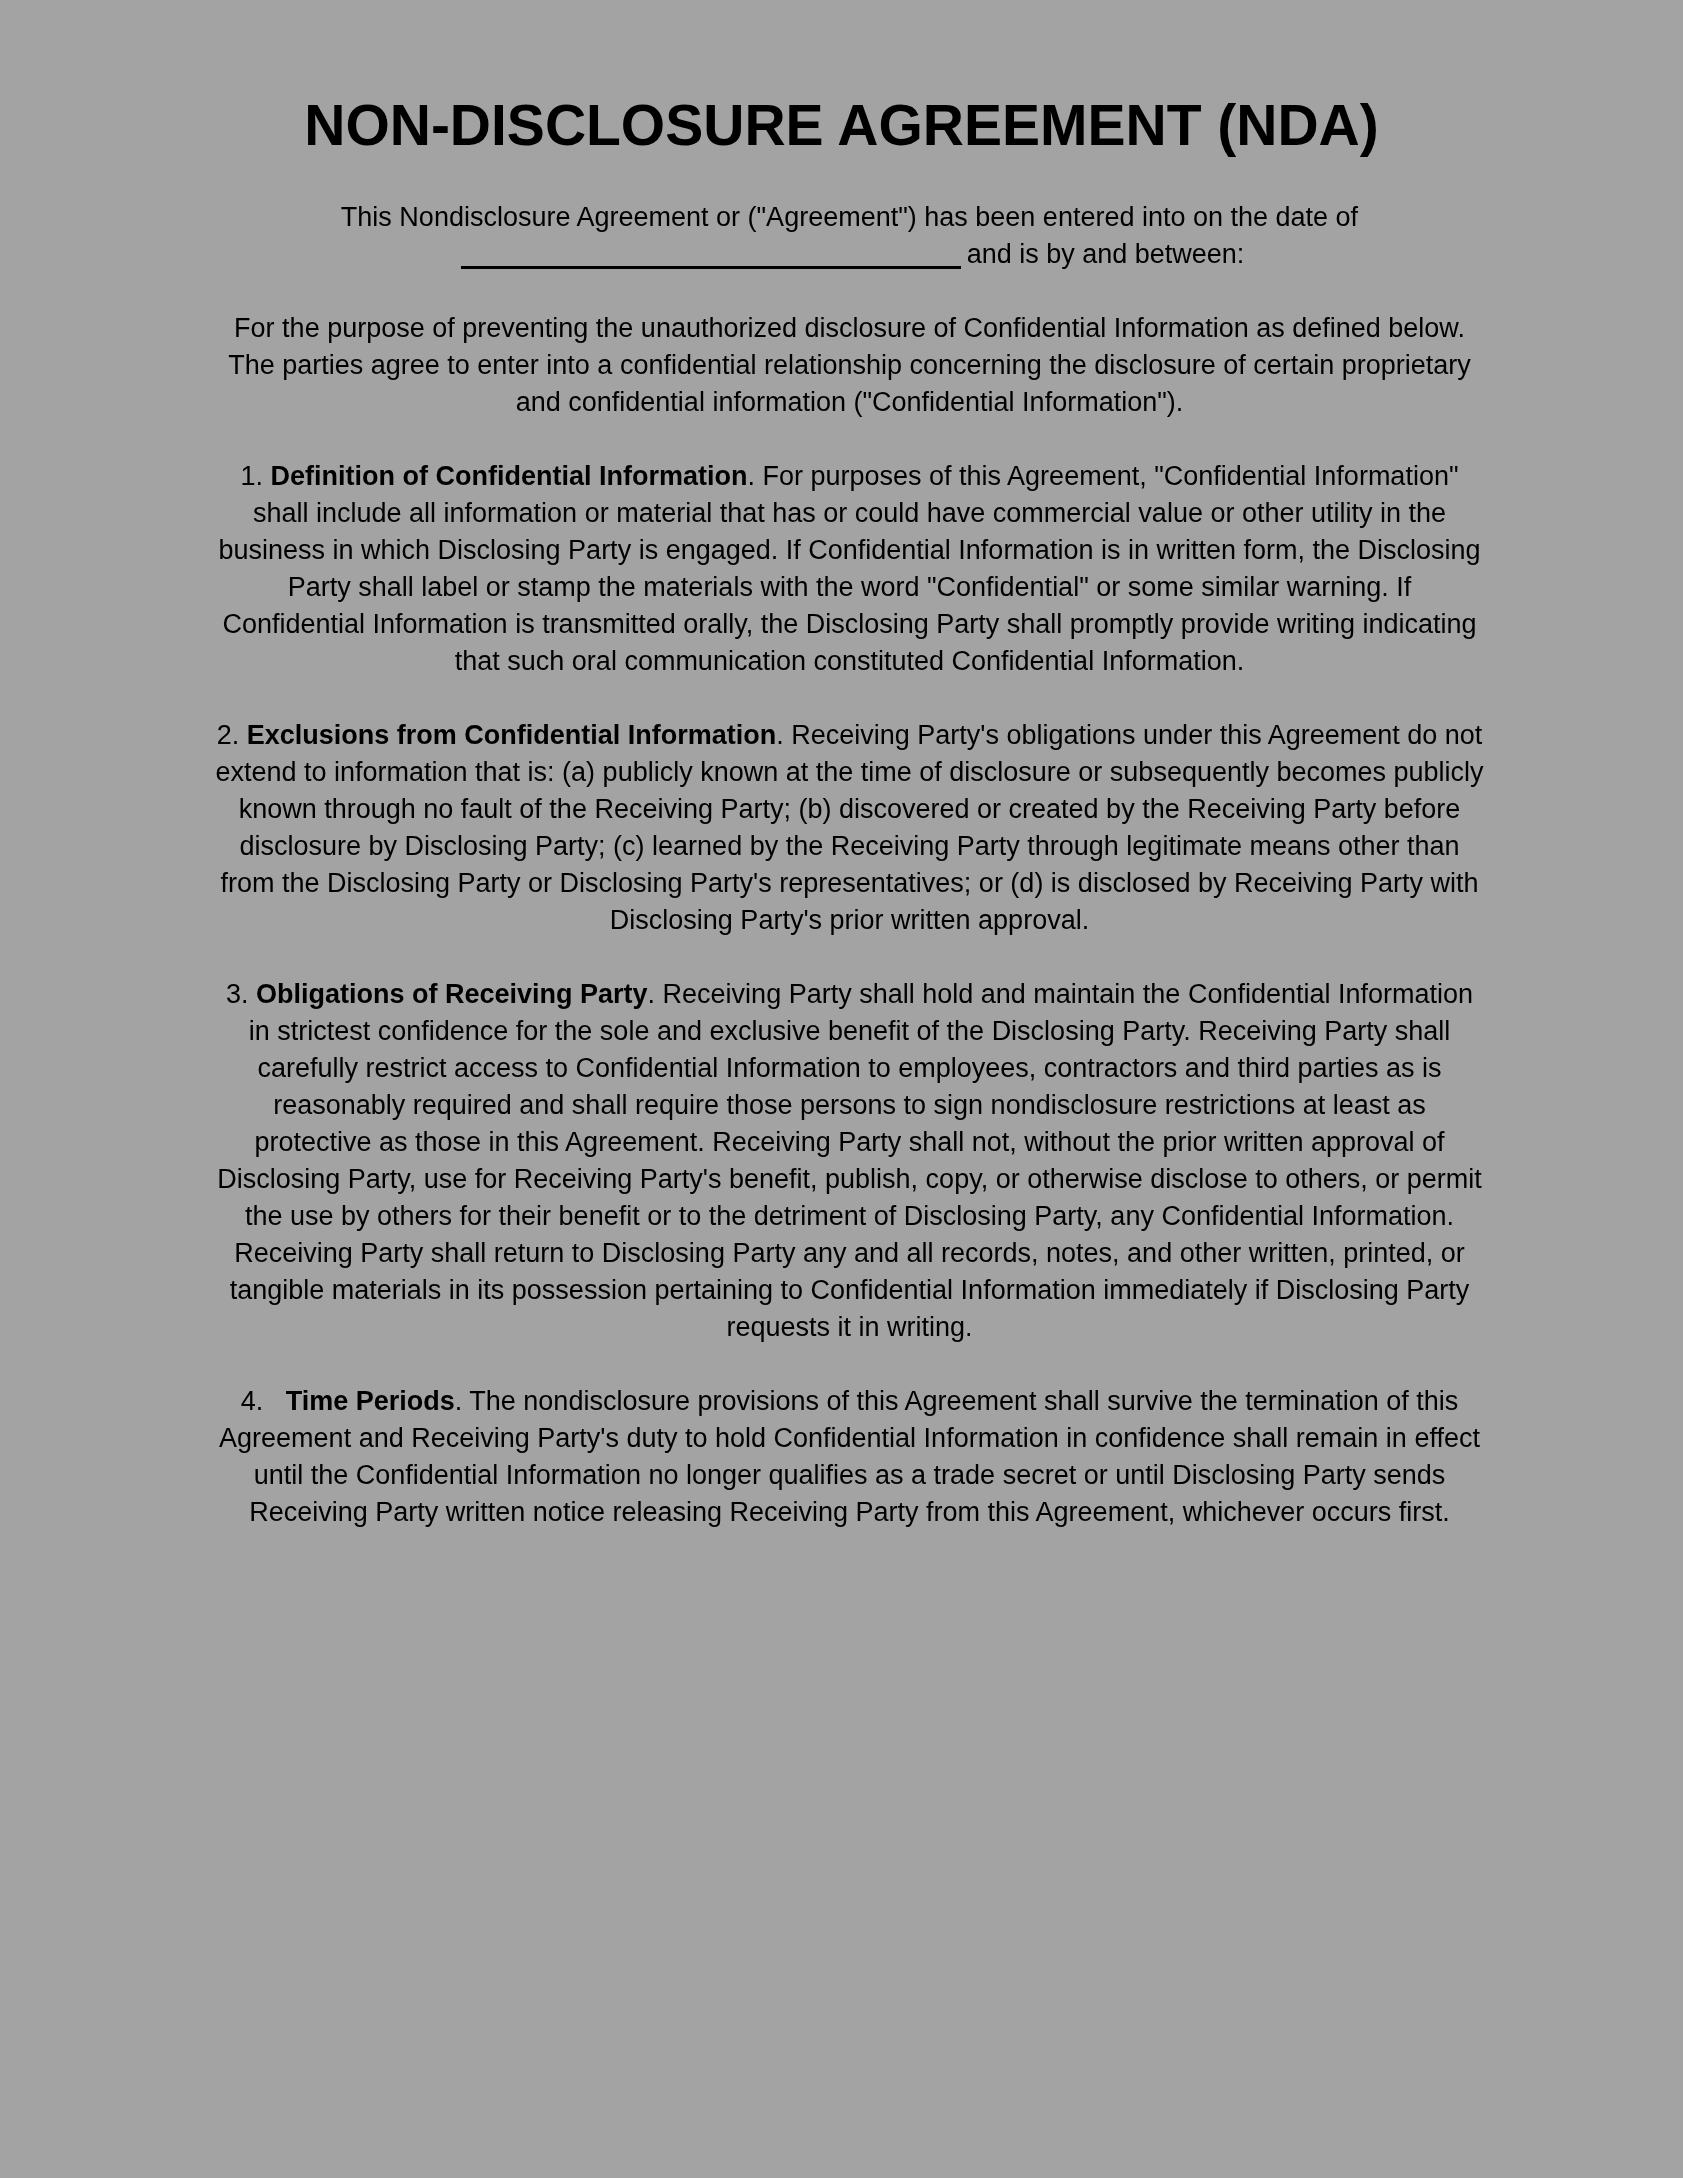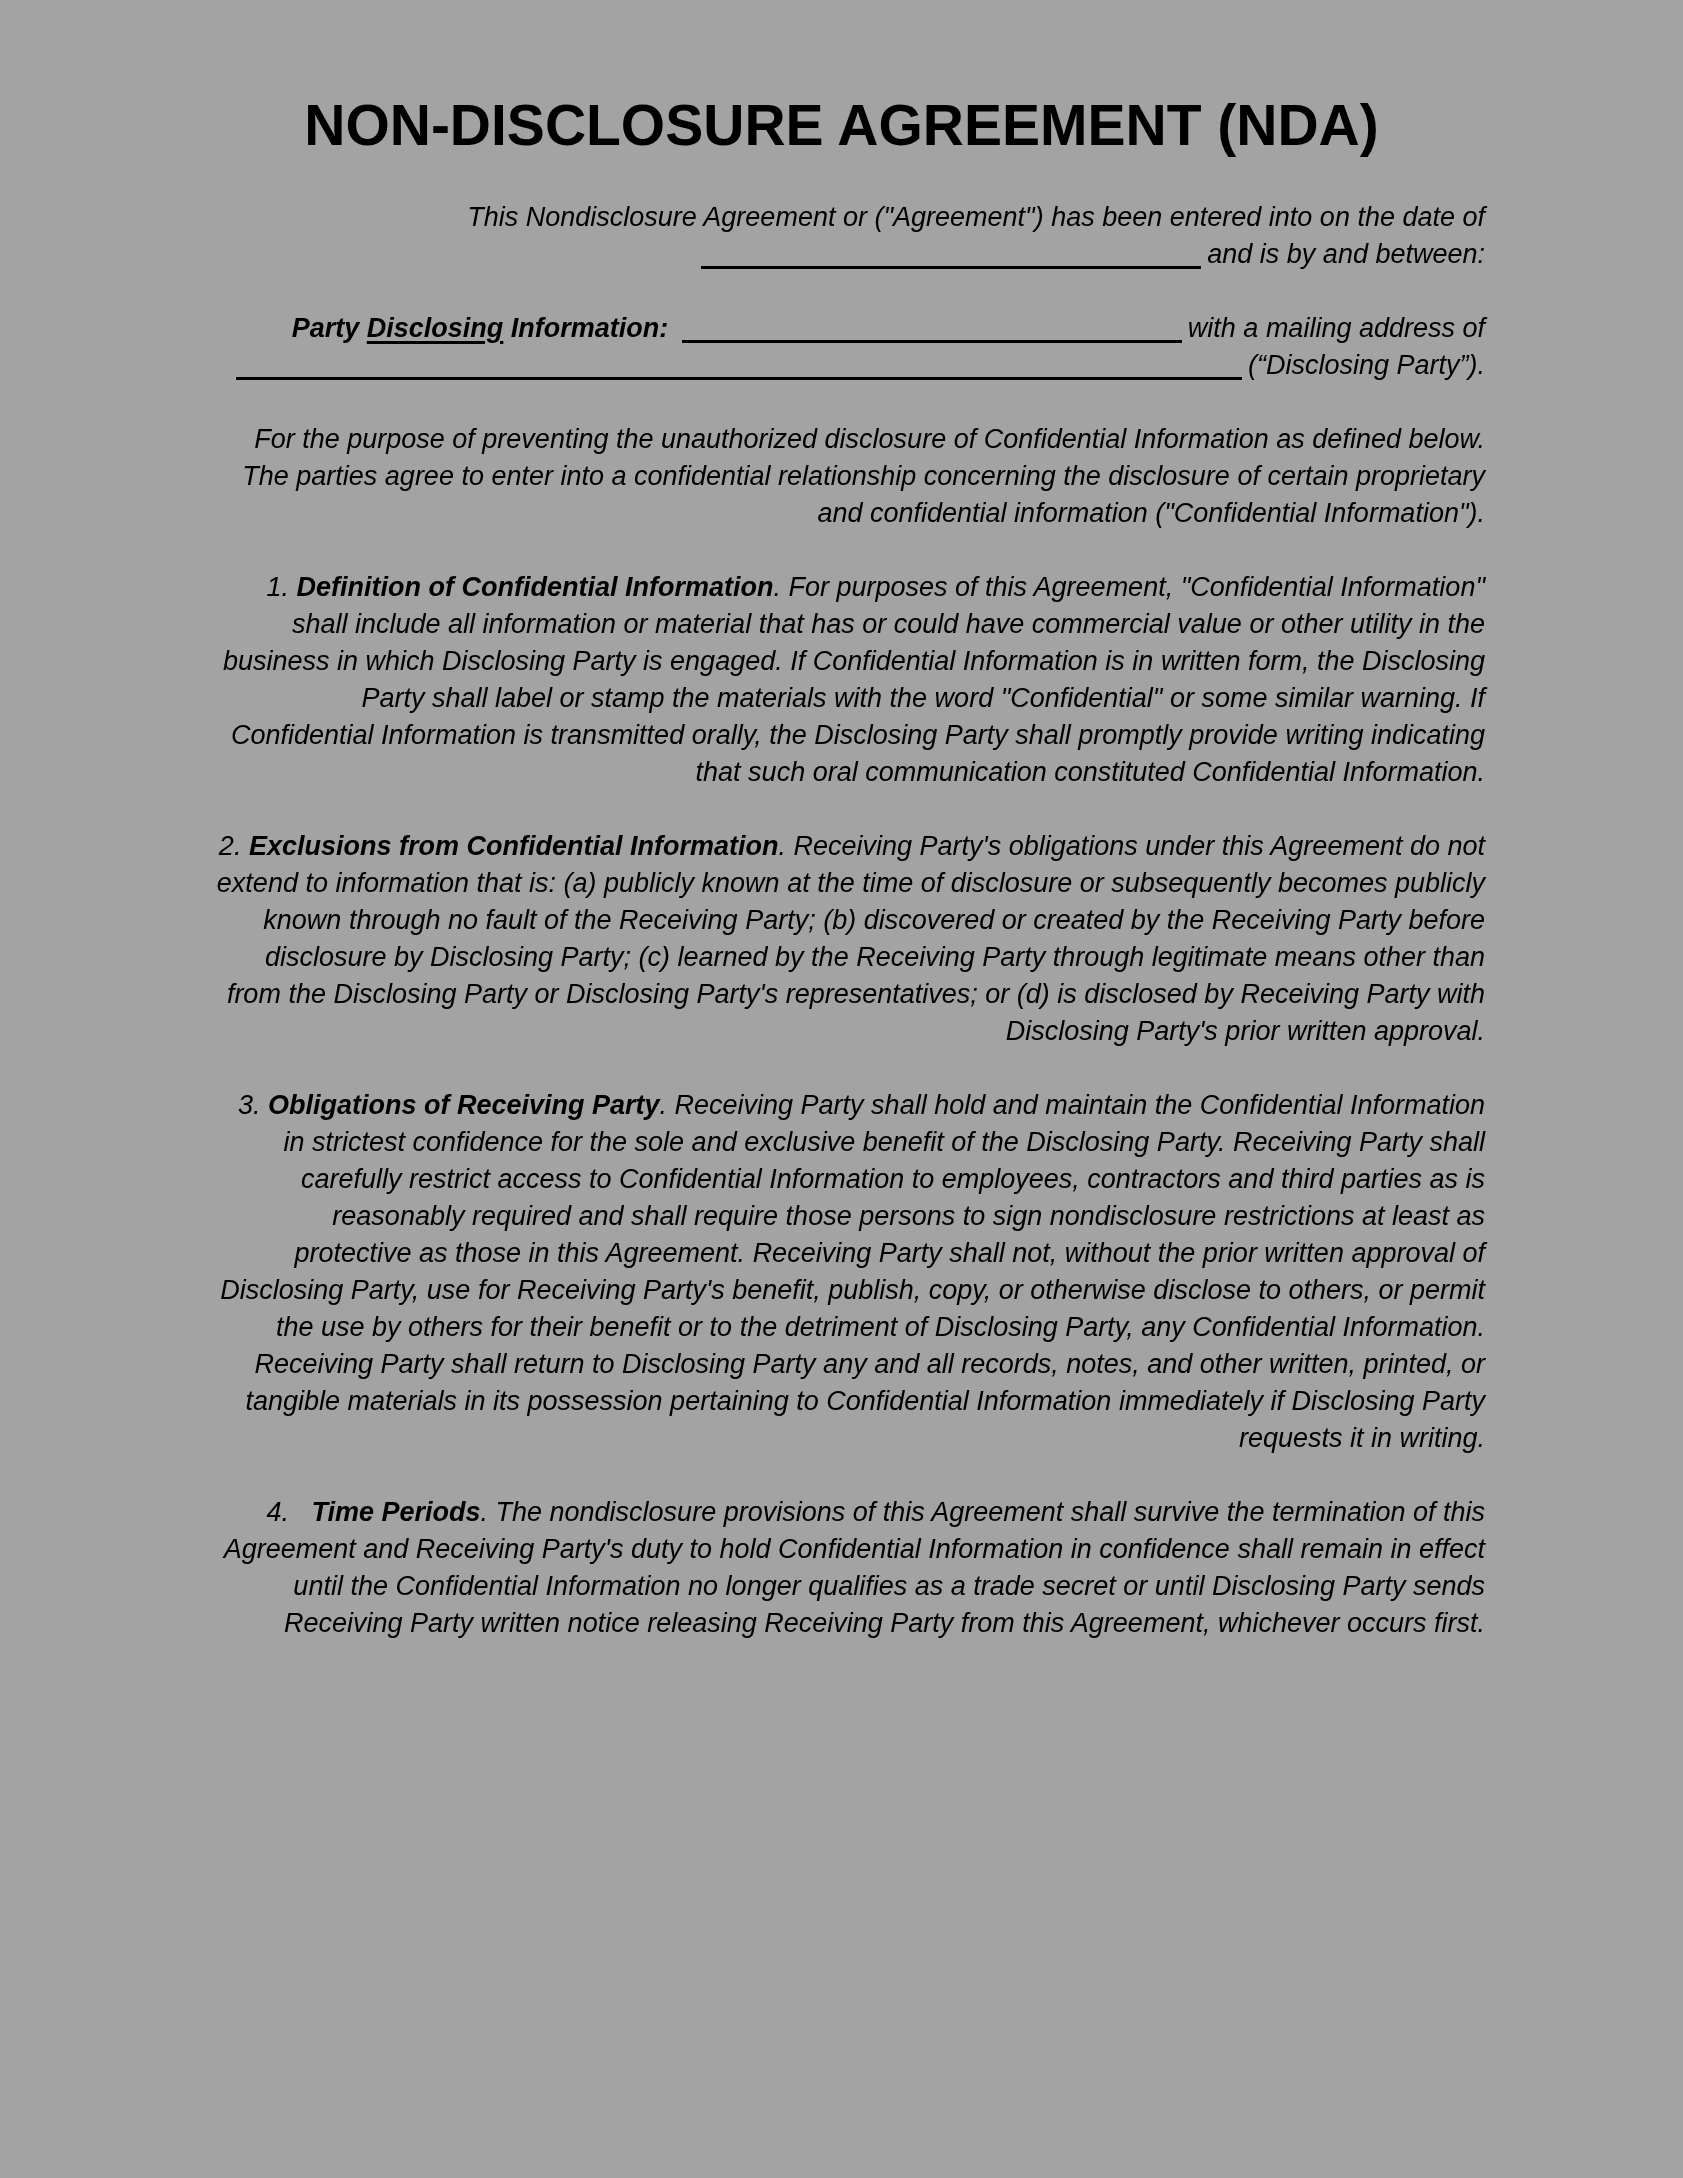--- a/index.html
+++ b/index.html
@@ -16,21 +16,21 @@
   }
   .content { padding: 0 198px; }
   h1.doc-title {
     margin: 94px 0 42px 0;
     text-align: center;
     font-size: 57px;
     line-height: 63px;
     font-weight: bold;
     letter-spacing: 0;
   }
-  p.para { margin: 0 0 37px 16px; text-align: right; font-style: italic; }
+  p.para { margin: 0 0 37px 16px; text-align: center; }
   .blank {
     display: inline-block;
     height: 4px;
     border-bottom: 3px solid #000;
     vertical-align: -6px;
     margin: 0 6px;
   }
   .b505 { width: 500px; }
   .b500 { width: 495px; }
   .b1016 { width: 1006px; }
@@ -49,21 +49,20 @@
 </head>
 <body>
 
 <div class="page">
   <div class="content">
 
     <h1 class="doc-title">NON-DISCLOSURE AGREEMENT (NDA)</h1>
 
     <p class="para"><span>This Nondisclosure Agreement or ("Agreement") has been entered into on the date of</span> <span class="blank b505"></span><span>and is by and between:</span></p>
 
-    <p class="para"><b><span>Party</span> <span class="kw">Disclosing</span> <span>Information:</span></b> <span class="blank b505"></span><span>with a mailing address of</span> <span class="blank b1016"></span><span>(“Disclosing Party”).</span></p>
 
 
     <p class="para">For the purpose of preventing the unauthorized disclosure of Confidential Information as defined below. The parties agree to enter into a confidential relationship concerning the disclosure of certain proprietary and confidential information ("Confidential Information").</p>
 
     <p class="para"><span>1. </span><b>Definition of Confidential Information</b><span>. For purposes of this Agreement, "Confidential Information" shall include all information or material that has or could have commercial value or other utility in the business in which Disclosing Party is engaged. If Confidential Information is in written form, the Disclosing Party shall label or stamp the materials with the word "Confidential" or some similar warning. If Confidential Information is transmitted orally, the Disclosing Party shall promptly provide writing indicating that such oral communication constituted Confidential Information.</span></p>
 
     <p class="para"><span>2. </span><b>Exclusions from Confidential Information</b><span>. Receiving Party's obligations under this Agreement do not extend to information that is: (a) publicly known at the time of disclosure or subsequently becomes publicly known through no fault of the Receiving Party; (b) discovered or created by the Receiving Party before disclosure by Disclosing Party; (c) learned by the Receiving Party through legitimate means other than from the Disclosing Party or Disclosing Party's representatives; or (d) is disclosed by Receiving Party with Disclosing Party's prior written approval.</span></p>
 
     <p class="para"><span>3. </span><b>Obligations of Receiving Party</b><span>. Receiving Party shall hold and maintain the Confidential Information in strictest confidence for the sole and exclusive benefit of the Disclosing Party. Receiving Party shall carefully restrict access to Confidential Information to employees, contractors and third parties as is reasonably required and shall require those persons to sign nondisclosure restrictions at least as protective as those in this Agreement. Receiving Party shall not, without the prior written approval of Disclosing Party, use for Receiving Party's benefit, publish, copy, or otherwise disclose to others, or permit the use by others for their benefit or to the detriment of Disclosing Party, any Confidential Information. Receiving Party shall return to Disclosing Party any and all records, notes, and other written, printed, or tangible materials in its possession pertaining to Confidential Information immediately if Disclosing Party requests it in writing.</span></p>
 

